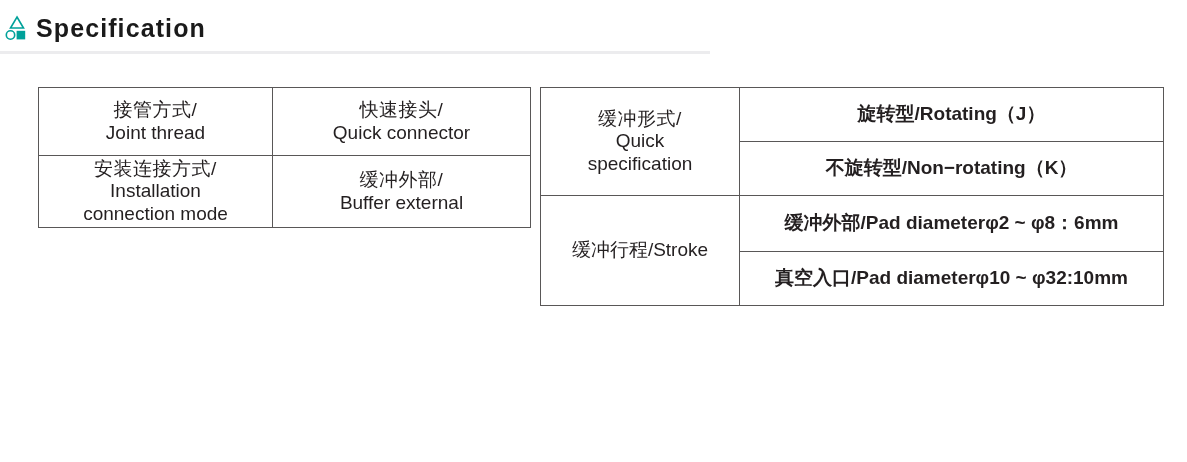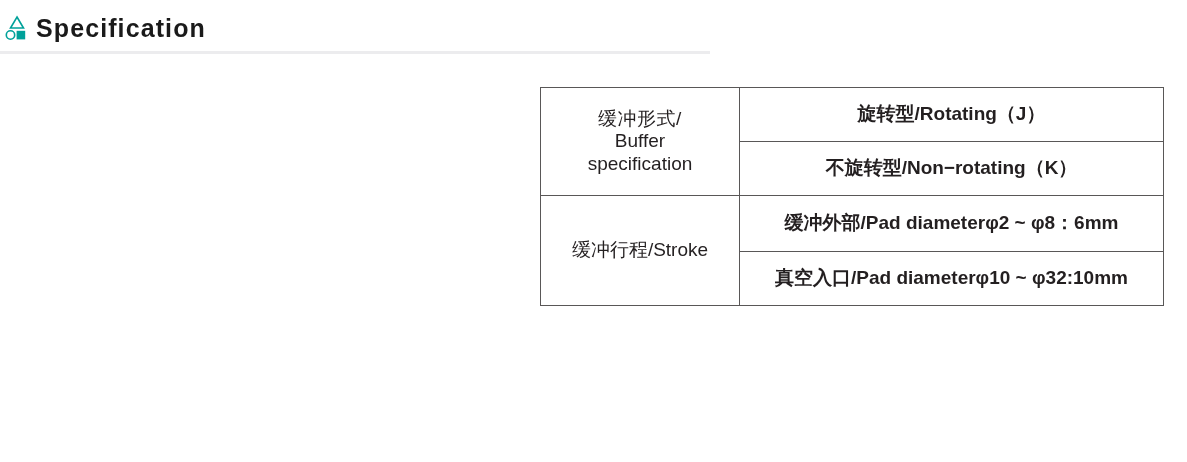--- a/index.html
+++ b/index.html
@@ -122,29 +122,50 @@
     </svg>
   </span>
 
   <div id="header-title">Specification</div>
 
   <div id="header-rule"></div>
 </div>
 
 <table id="table-left" class="spec-table">
   <tbody>
+      <tr class="r1">
+    <td class="col-1">
+      <span class="cell-text cn">接管方式/</span>
+      <span class="cell-text en">Joint thread</span>
+    </td>
+    <td class="col-2">
+      <span class="cell-text cn">快速接头/</span>
+      <span class="cell-text en">Quick connector</span>
+    </td>
+  </tr>
+  <tr class="r3">
+    <td class="col-1">
+      <span class="cell-text cn">安装连接方式/</span>
+      <span class="cell-text en">Installation</span>
+      <span class="cell-text en">connection mode</span>
+    </td>
+    <td class="col-2">
+      <span class="cell-text cn">缓冲外部/</span>
+      <span class="cell-text en">Buffer external</span>
+    </td>
+  </tr>
 </tbody>
   </table>
 
 <table id="table-right" class="spec-table">
   <tbody>
       <tr class="hr1">
     <td class="label-col" rowspan="2">
       <span class="cell-text cn">缓冲形式/</span>
-      <span class="cell-text en">Buffer</span>
+      <span class="cell-text en">Quick</span>
       <span class="cell-text en">specification</span>
     </td>
     <td class="value-col">
       <span class="cell-text mixed">旋转型/Rotating（J）</span>
     </td>
   </tr>
   <tr class="hr2">
     <td class="value-col">
       <span class="cell-text mixed">不旋转型/Non−rotating（K）</span>
     </td>

